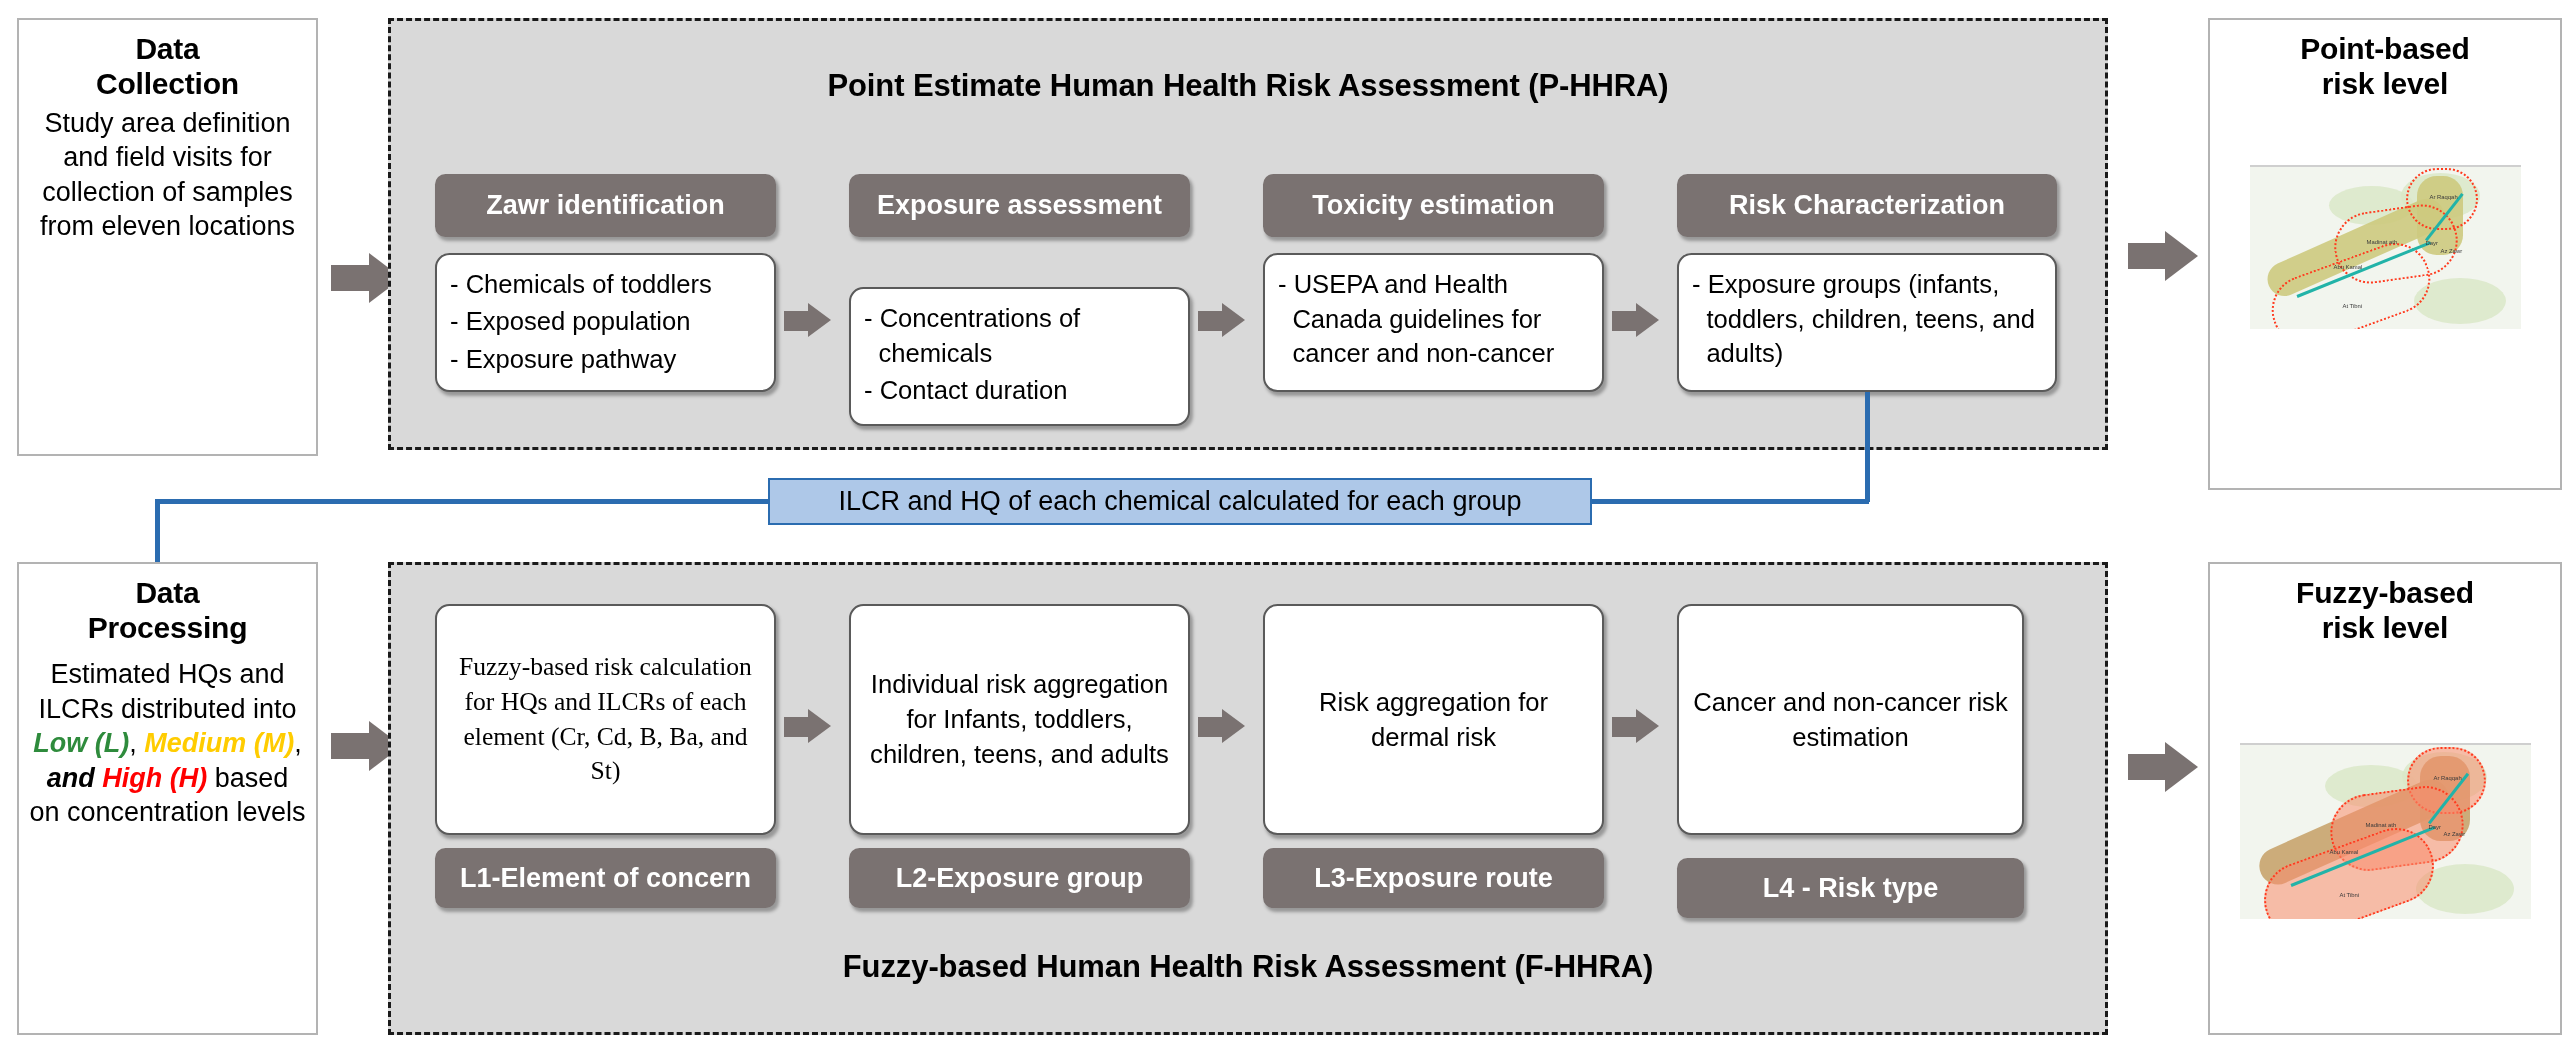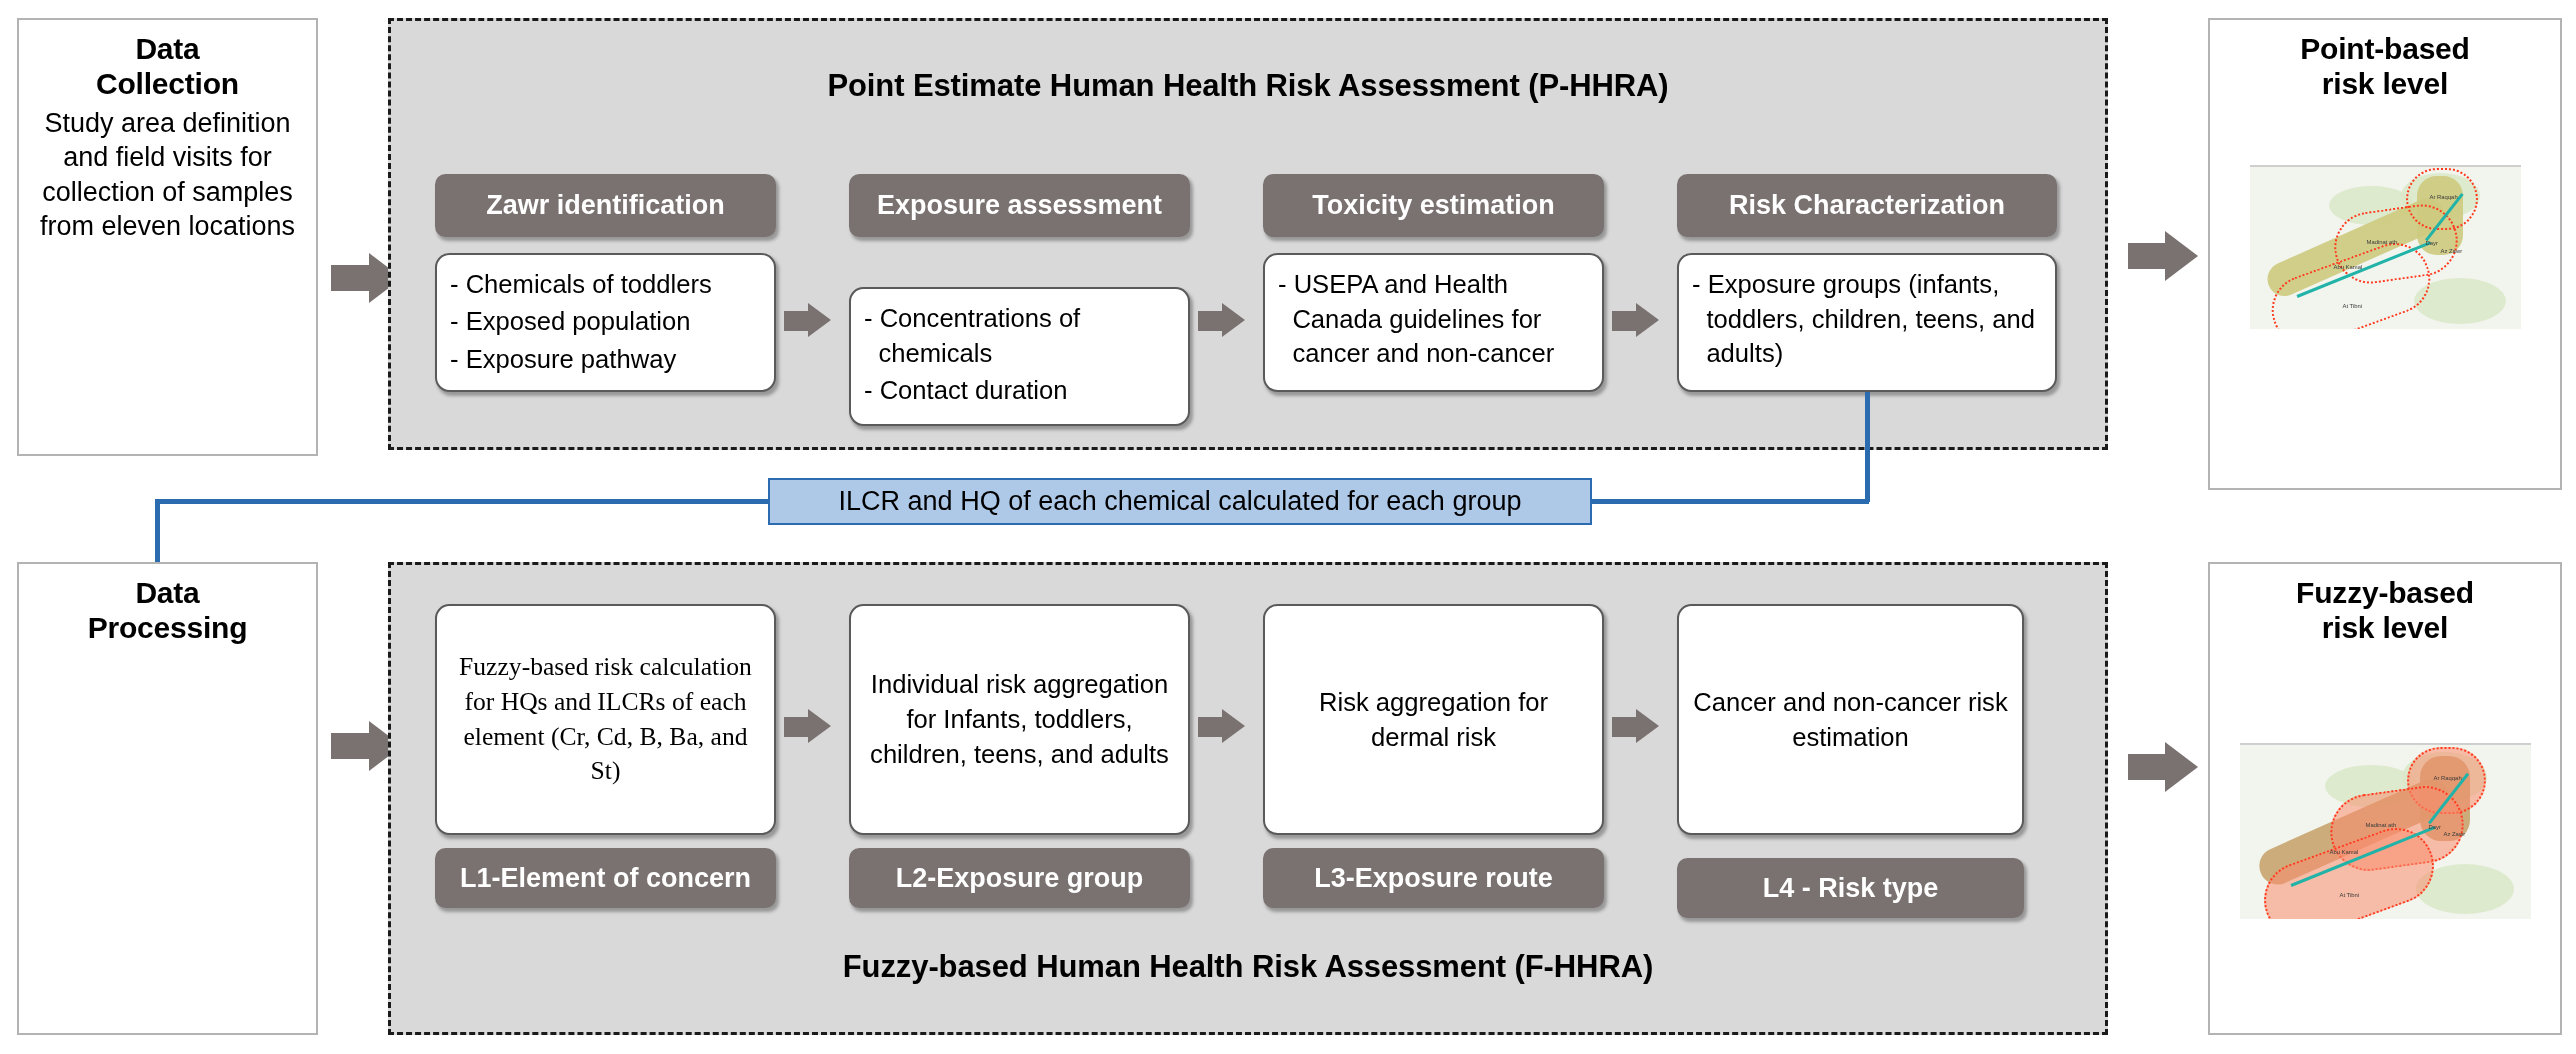--- a/index.html
+++ b/index.html
@@ -242,20 +242,23 @@
 
 <div class="blue-line" style="left:155px; top:499px; width:4.6px; height:93px;"></div>
 <div class="blue-arrowhead" style="left:140px; top:583px; border-width:37px 16.4px 0 16.4px;"></div>
 
 <div class="ilcr-box" style="left:768px; top:478px; width:824px; height:47px;">ILCR and HQ of each chemical calculated for each group</div>
 
 <div class="side-panel abs" style="left:17px; top:562px; width:301px; height:473px;">
   <div class="side-title">
     <span>Data</span><br>
     <span>Processing</span>
+  </div>
+  <div class="side-body tight">
+    <span>Estimated HQs and ILCRs distributed into </span><span class="lvl-low">Low (L)</span><span>, </span><span class="lvl-medium">Medium (M)</span><span>, </span><span class="lvl-and">and </span><span class="lvl-high">High (H)</span><span> based on concentration levels</span>
   </div>
 </div>
 
 <div class="arrow-gray abs" style="left:331px; top:721px;">
   <div class="shaft" style="left:0; top:11.8px; width:39px; height:26px;"></div>
   <div class="head" style="left:38px; top:0; border-width:25px 0 25px 33px;"></div>
 </div>
 
 <div class="dashed-box" style="left:388px; top:562px; width:1720px; height:473px;"></div>
 

